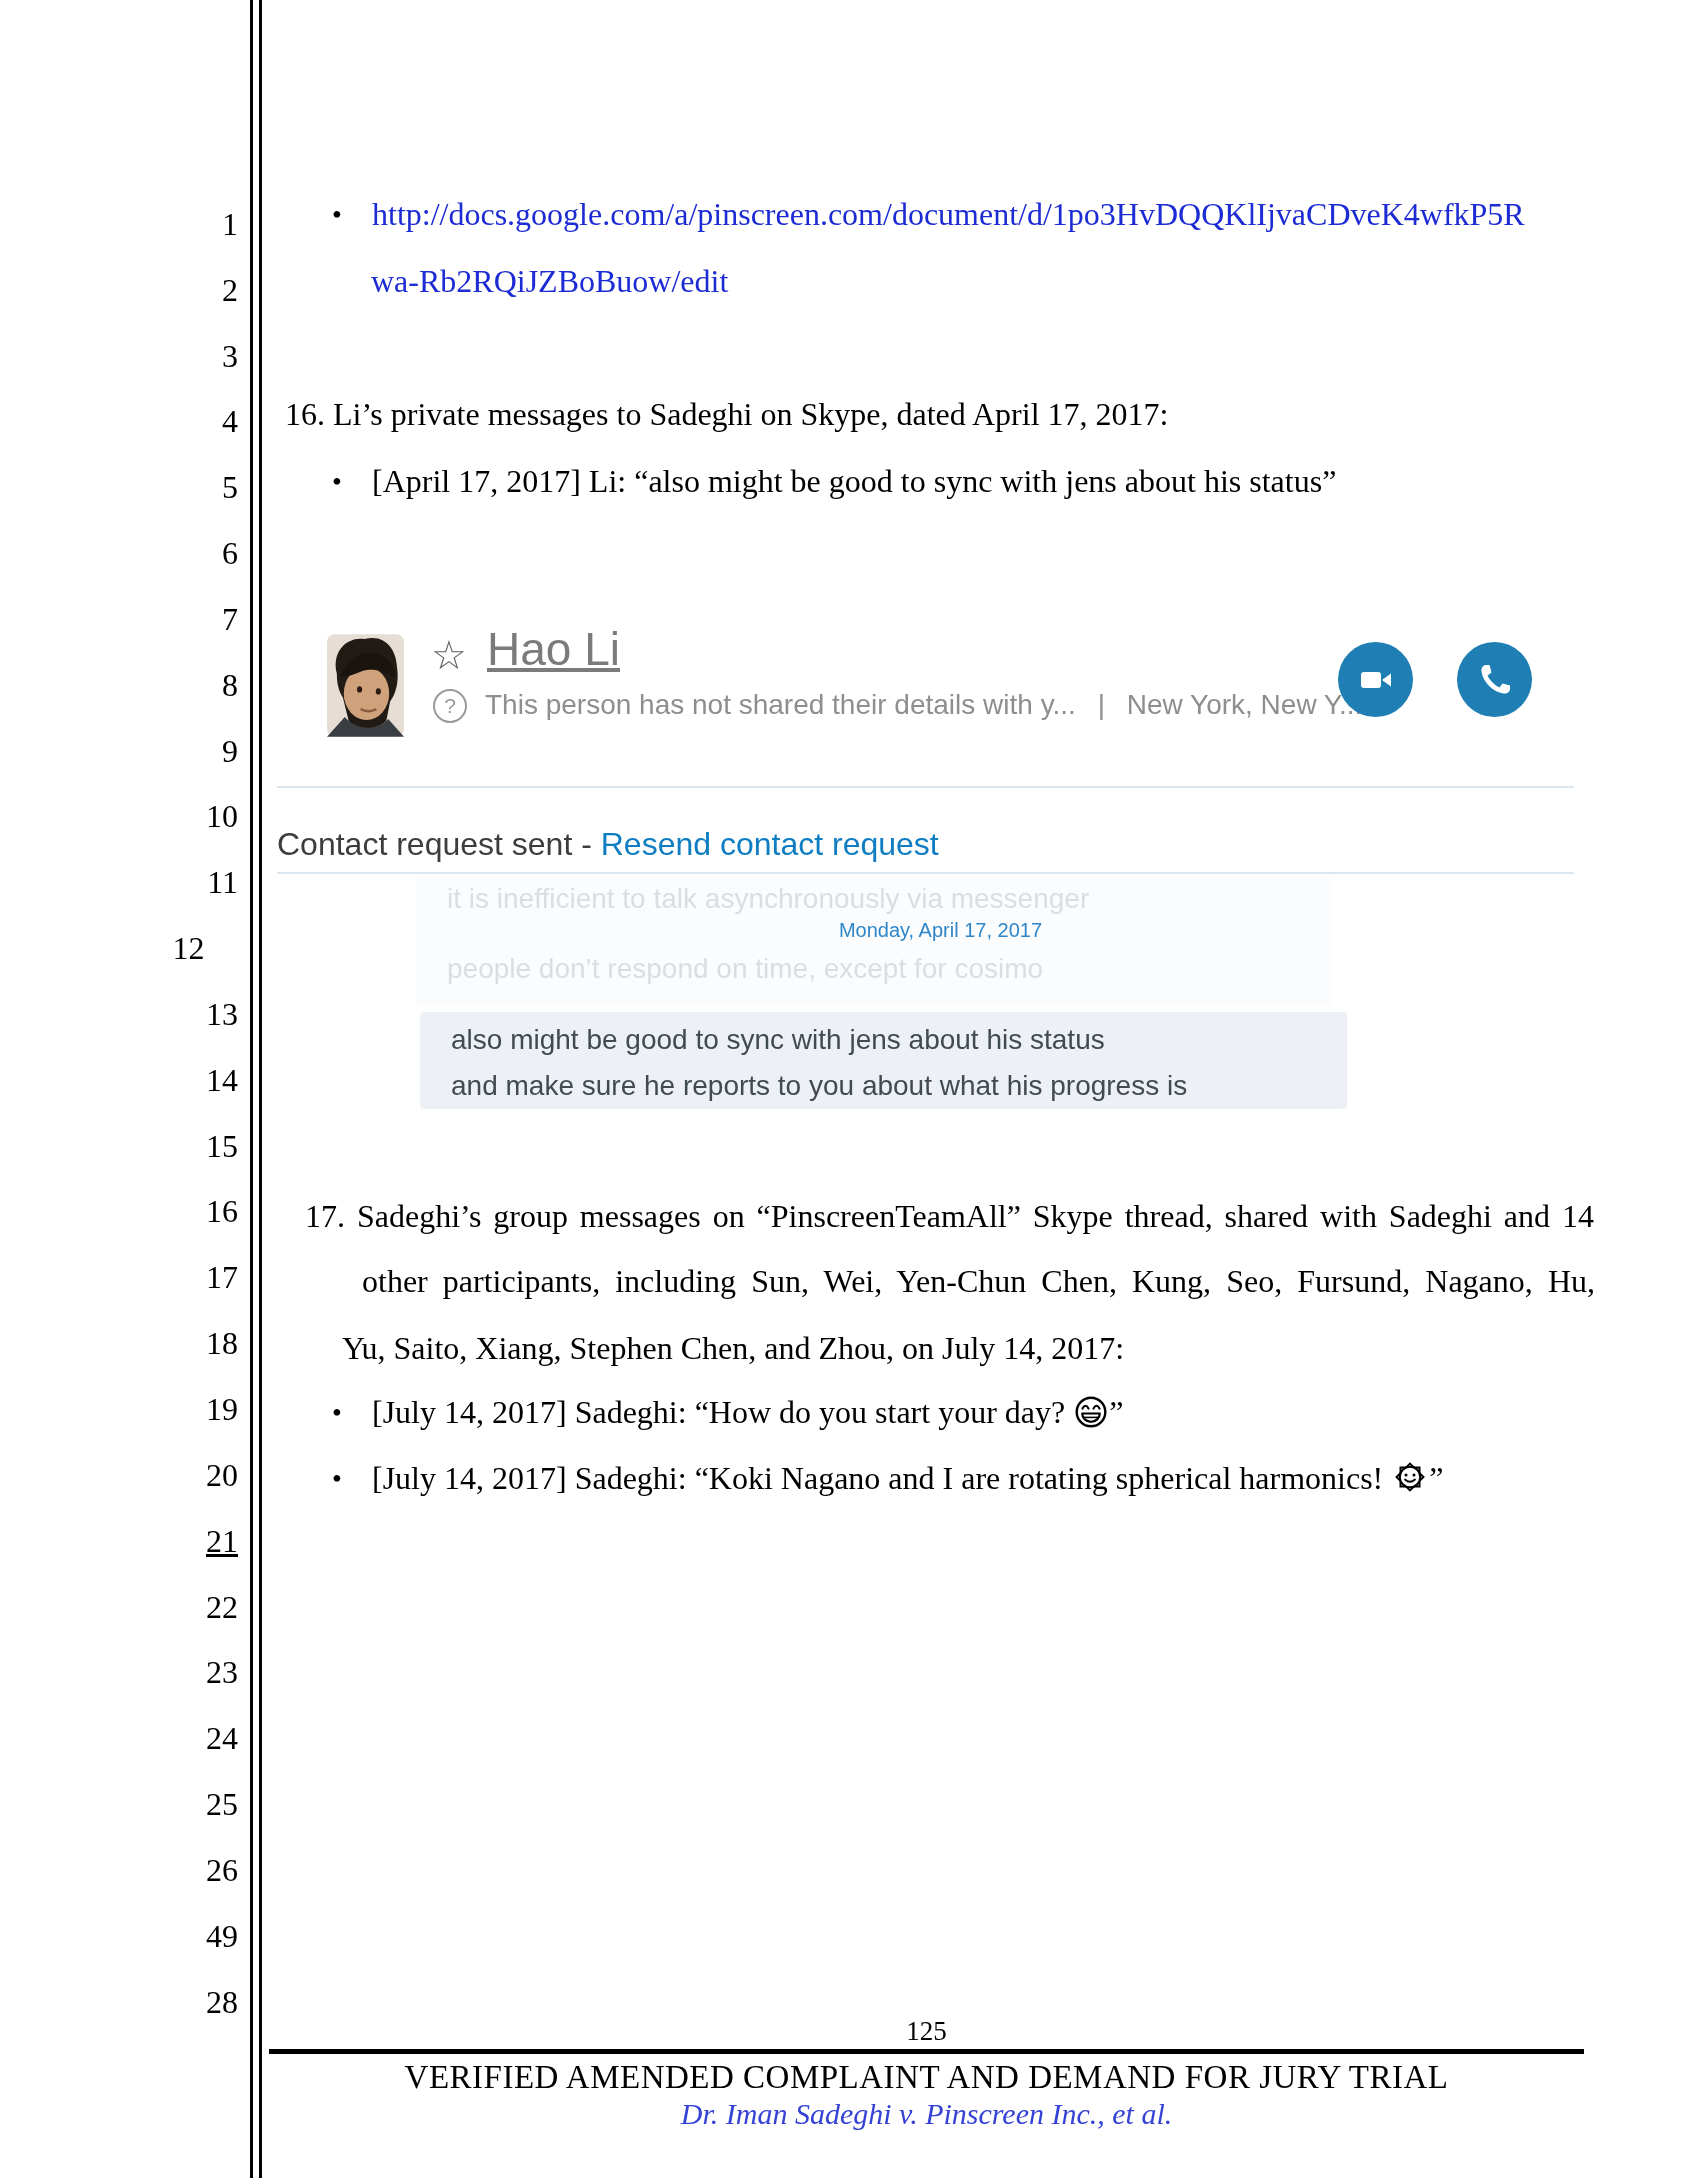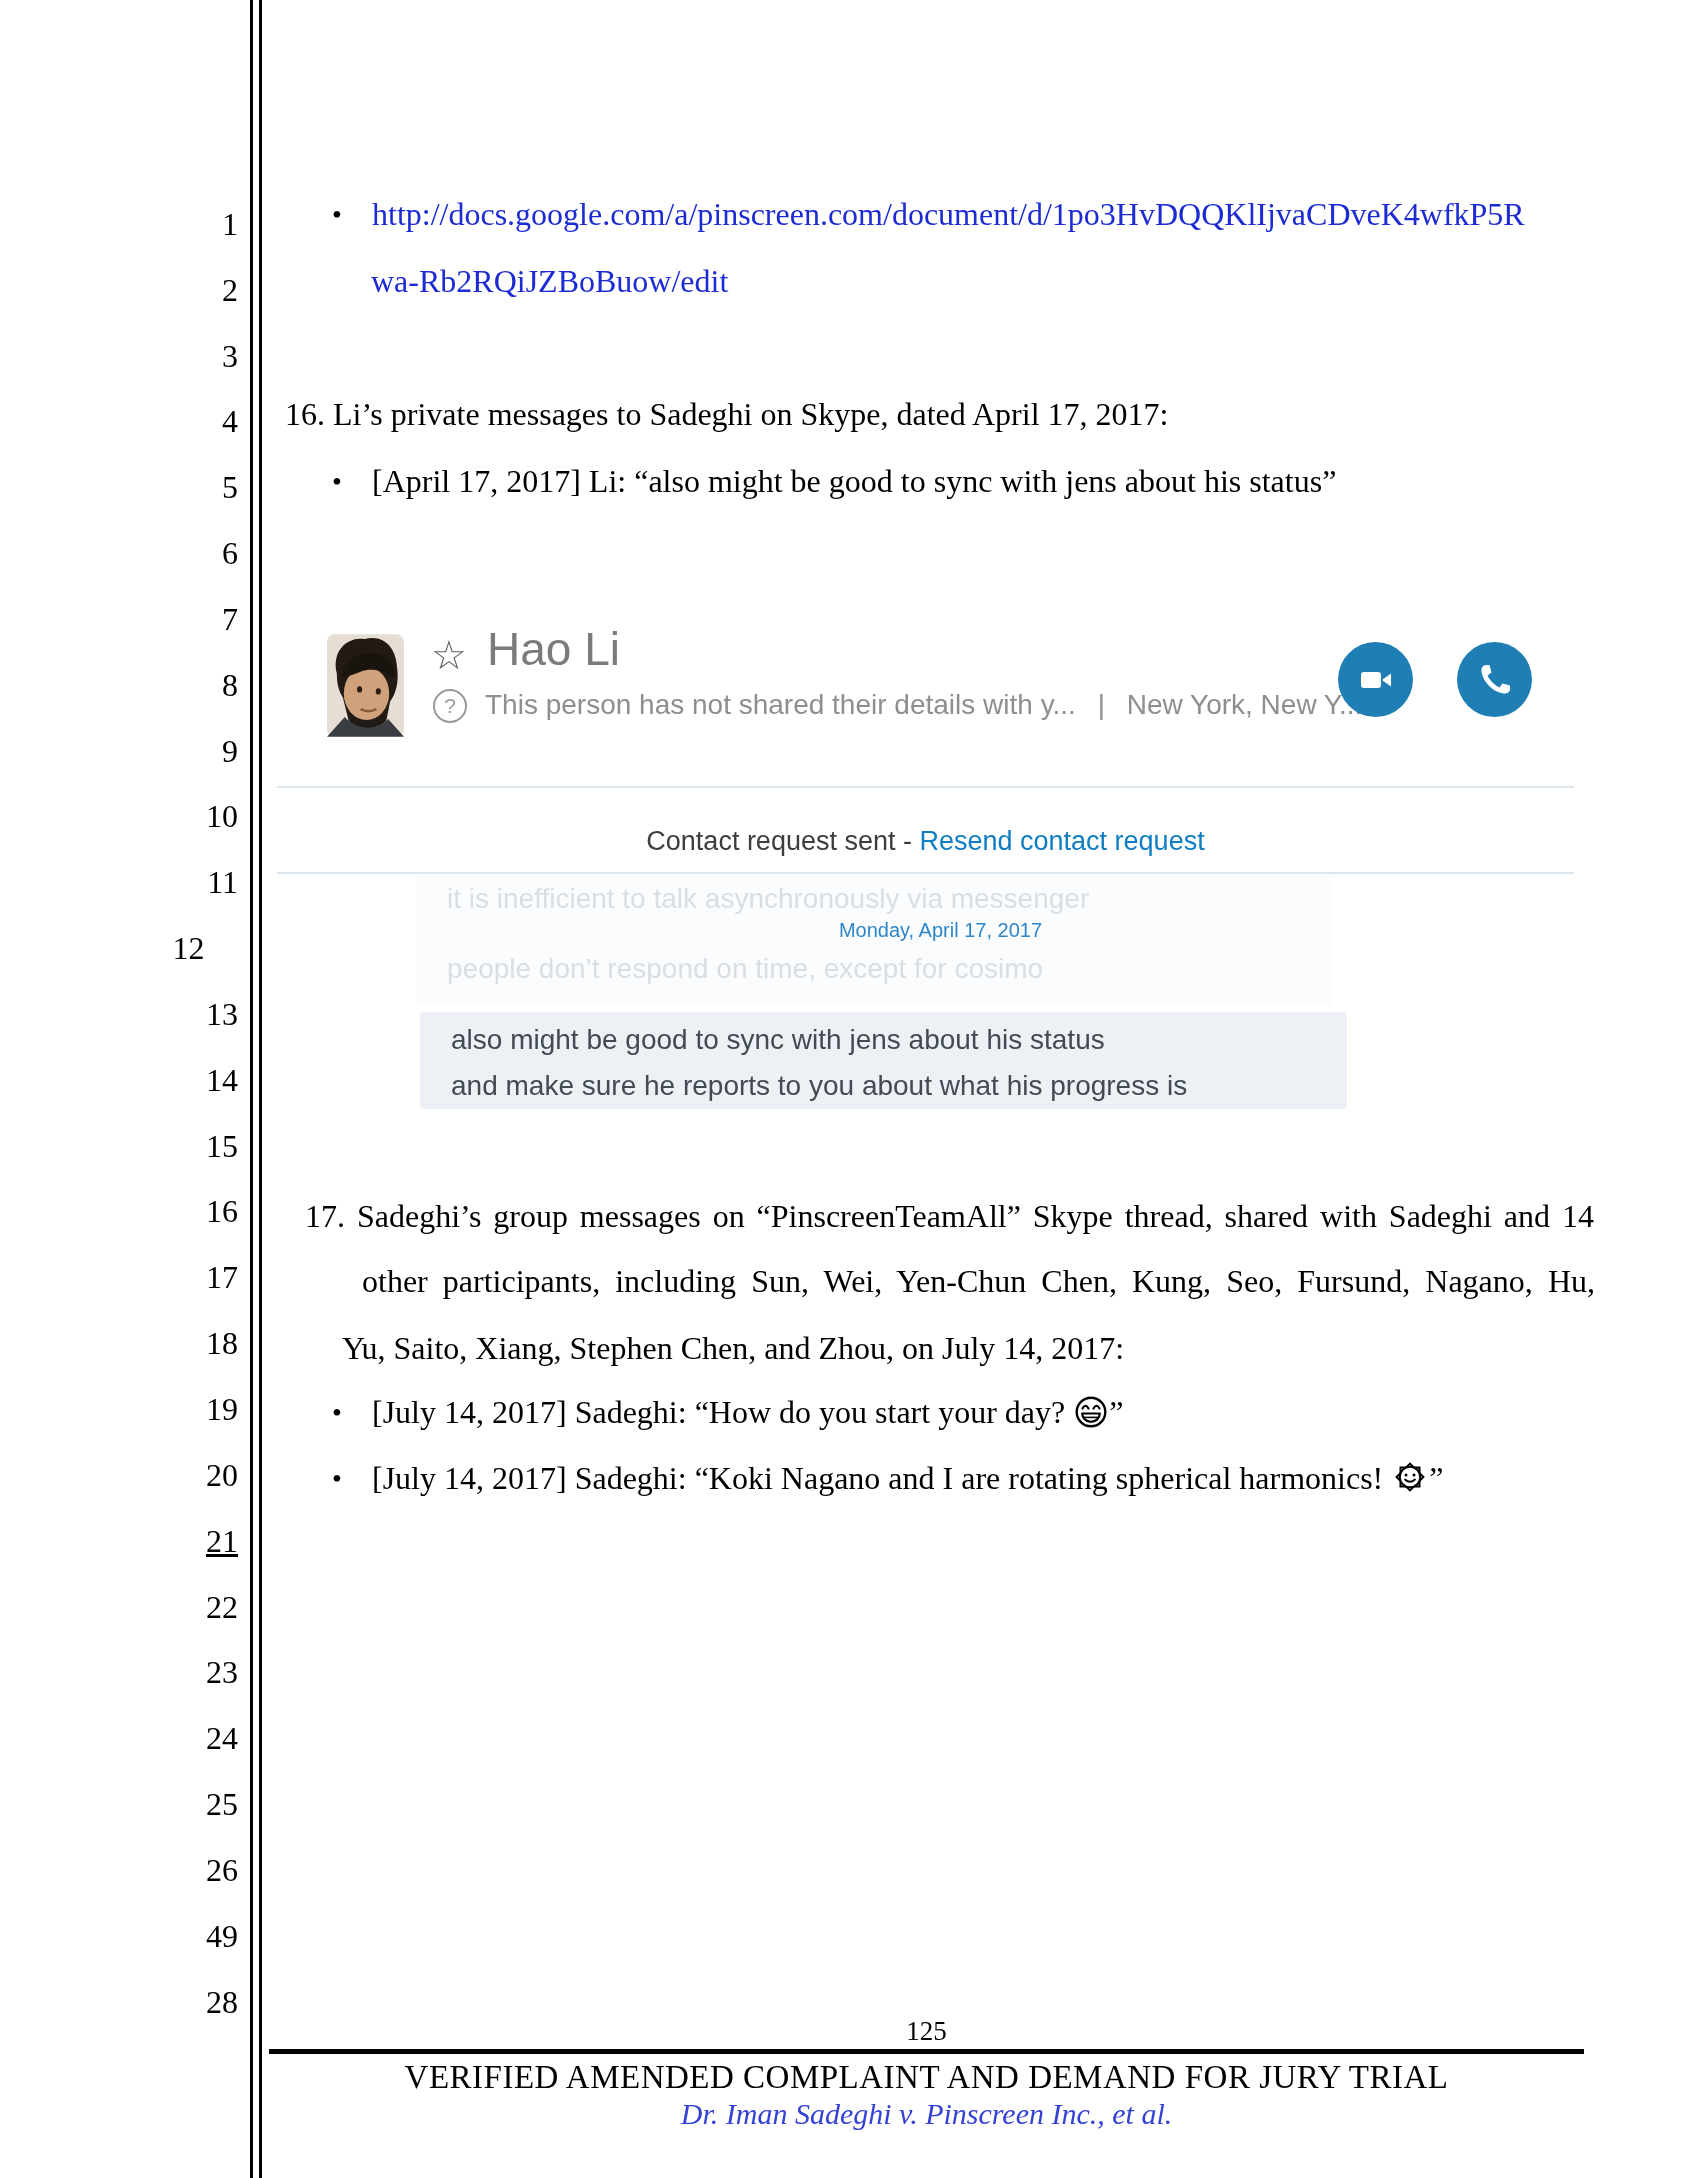--- a/index.html
+++ b/index.html
@@ -9,29 +9,29 @@
   .line-num { position:absolute; left:139px; width:99px; text-align:right;
               font-size:32px; line-height:40px; color:#000; }
   .tl { position:absolute; font-size:32px; line-height:40px; white-space:nowrap; }
   .just { white-space:normal; text-align:justify; text-align-last:justify;margin-left:20px; }
   .bullet { display:inline-block; width:40px; font-size:28px; vertical-align:1px; }
   .doclink { color:#1c2bd3; cursor:pointer; }
   
   .skype { position:absolute; left:277px; top:624px; width:1297px; height:495px;
            font-family:"Liberation Sans", sans-serif; }
   .sk-abs { position:absolute; }
-  .sk-name { font-size:46px; font-weight:300; color:#7b7b7b; }
+  .sk-name { font-size:46px; font-weight:300; color:#7b7b7b;text-decoration:underline; }
   .sk-star { font-size:40px; color:#5f5f5f; }
   .sk-sub { font-size:28px; color:#8e8e8e; }
   .sk-info { width:30px; height:30px; border:2px solid #9a9a9a; border-radius:50%;
              color:#9a9a9a; font-size:21px; line-height:30px; text-align:center; }
   .sk-btn { width:75px; height:75px; border-radius:50%; background:#1f7fb5;
             display:flex; align-items:center; justify-content:center; }
   .sk-div { height:2px; background:#dce6ee; left:0; width:1297px; }
-  .sk-req { width:1297px; text-align:center; font-size:27px; color:#3d3d3d; }
+  .sk-req { width:1297px; text-align:left; font-size:32px; color:#3d3d3d; }
   .sk-req a { color:#0e7dc2; text-decoration:none; cursor:pointer; }
   .sk-panel { background:#fbfcfd; }
   .sk-faded { font-size:28px; color:#d9dee3; }
   .sk-date { font-size:20px; color:#2e86c8; text-align:center; }
   .sk-bubble { background:#edf1f5; border-radius:4px; }
   .sk-msg { font-size:28px; color:#424a52; }
   
   .center-line { position:absolute; left:269px; width:1315px; text-align:center; }
   .f-page { font-size:27px; }
   .f-rule { position:absolute; left:269px; width:1315px; height:5px; background:#000; }

